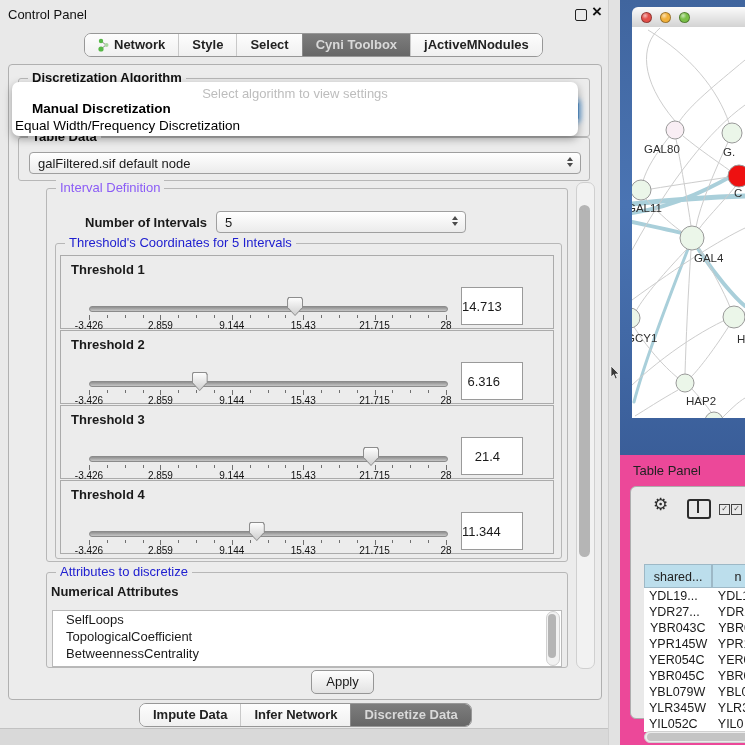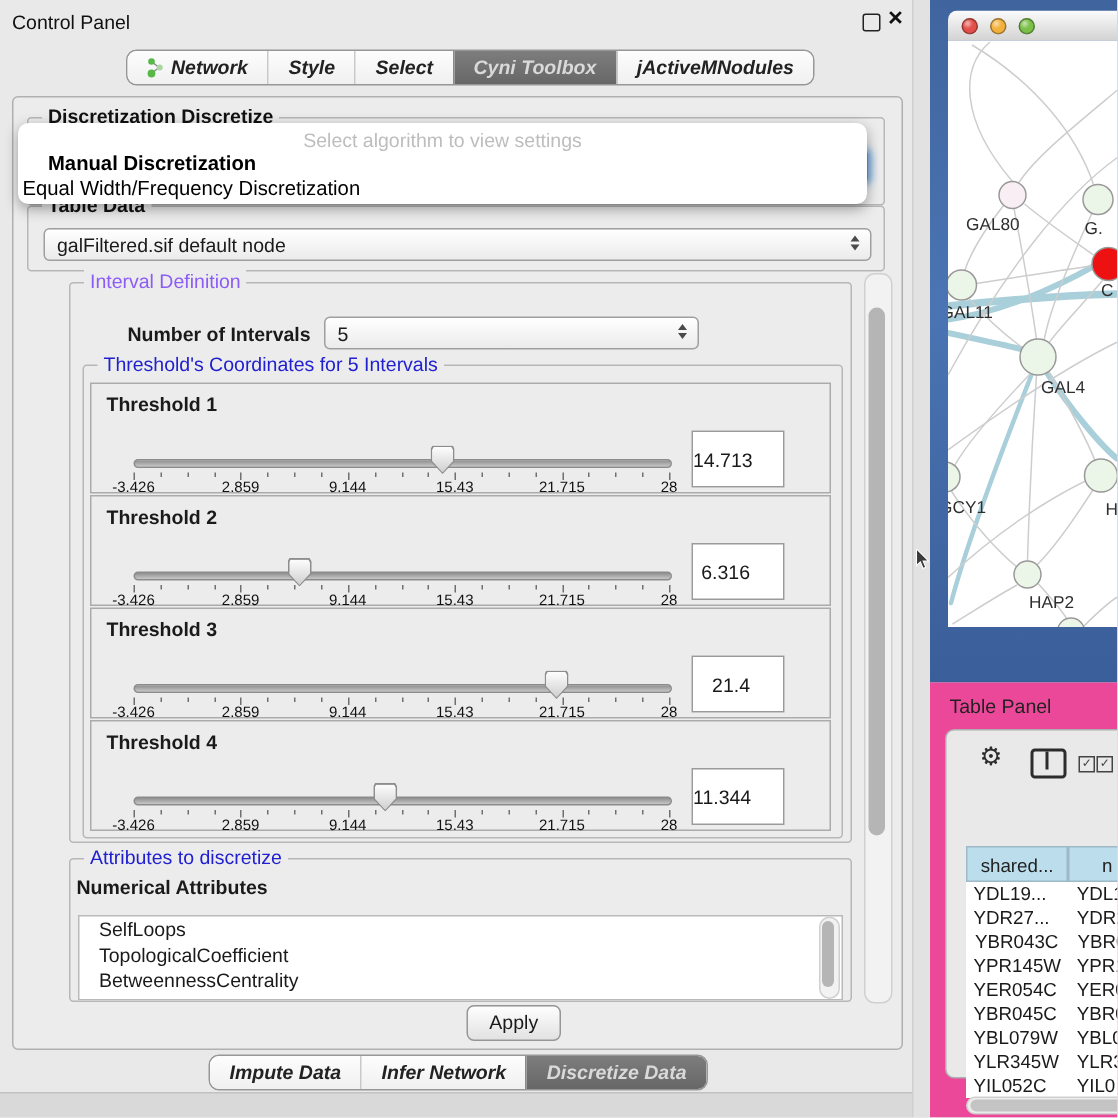--- a/index.html
+++ b/index.html
@@ -10,21 +10,21 @@
 
   
   .cp{left:0;top:0;width:608px;height:745px;background:#e9e9e9;}
   .cp-title{left:8px;top:7px;font-size:13px;color:#111;}
   .float-icon{left:575px;top:9px;width:10px;height:10px;border:1.6px solid #222;border-radius:2px;}
   .close-icon{left:592px;top:2px;font-size:17px;font-weight:bold;color:#111;}
 
   .tabbar{display:flex;border:1px solid #979797;border-radius:7px;overflow:hidden;
           background:#fbfbfb;height:22px;line-height:22px;}
   .seg{padding:0 13px;font-weight:bold;color:#222;background:linear-gradient(#fdfdfd,#f0f0f0);
-       display:flex;align-items:center;gap:5px;white-space:nowrap;font-style:italic;}
+       display:flex;align-items:center;gap:5px;white-space:nowrap;}
   .seg + .seg{border-left:1px solid #c9c9c9;}
   .seg.sel{background:linear-gradient(#7d7d7d,#676767);color:#d9d9d9;border-left:1px solid #8a8a8a;}
   #topTabs{left:84px;top:33px;}
   #bottomTabs{left:139px;top:703px;}
 
   .cp-body{left:8px;top:64px;width:592px;height:634px;background:#ececec;
            border:1px solid #b0b0b0;border-radius:4px;}
 
   .group{border:1px solid #b7b7b7;border-radius:3px;background:#ececec;}
   .group-title{position:absolute;top:-9px;left:9px;background:#ececec;padding:0 4px;
@@ -138,21 +138,21 @@
           <span>Cyni Toolbox</span>
         </div>
         <div class="seg">
           <span>jActiveMNodules</span>
         </div>
       </div>
 
     <div class="abs cp-body"></div>
 
     <div class="abs group" style="left:18px;top:78px;width:570px;height:57px;">
-      <div class="group-title">Discretization Discretize</div>
+      <div class="group-title">Discretization Algorithm</div>
       <div class="abs combo focused" style="left:10px;top:21px;width:550px;">
         <span class="stepper">
             <span class="tri-up"></span>
             <span class="tri-down"></span>
           </span>
       </div>
     </div>
 
     <div class="abs group" style="left:18px;top:137px;width:570px;height:42px;">
       <div class="group-title">Table Data</div>

